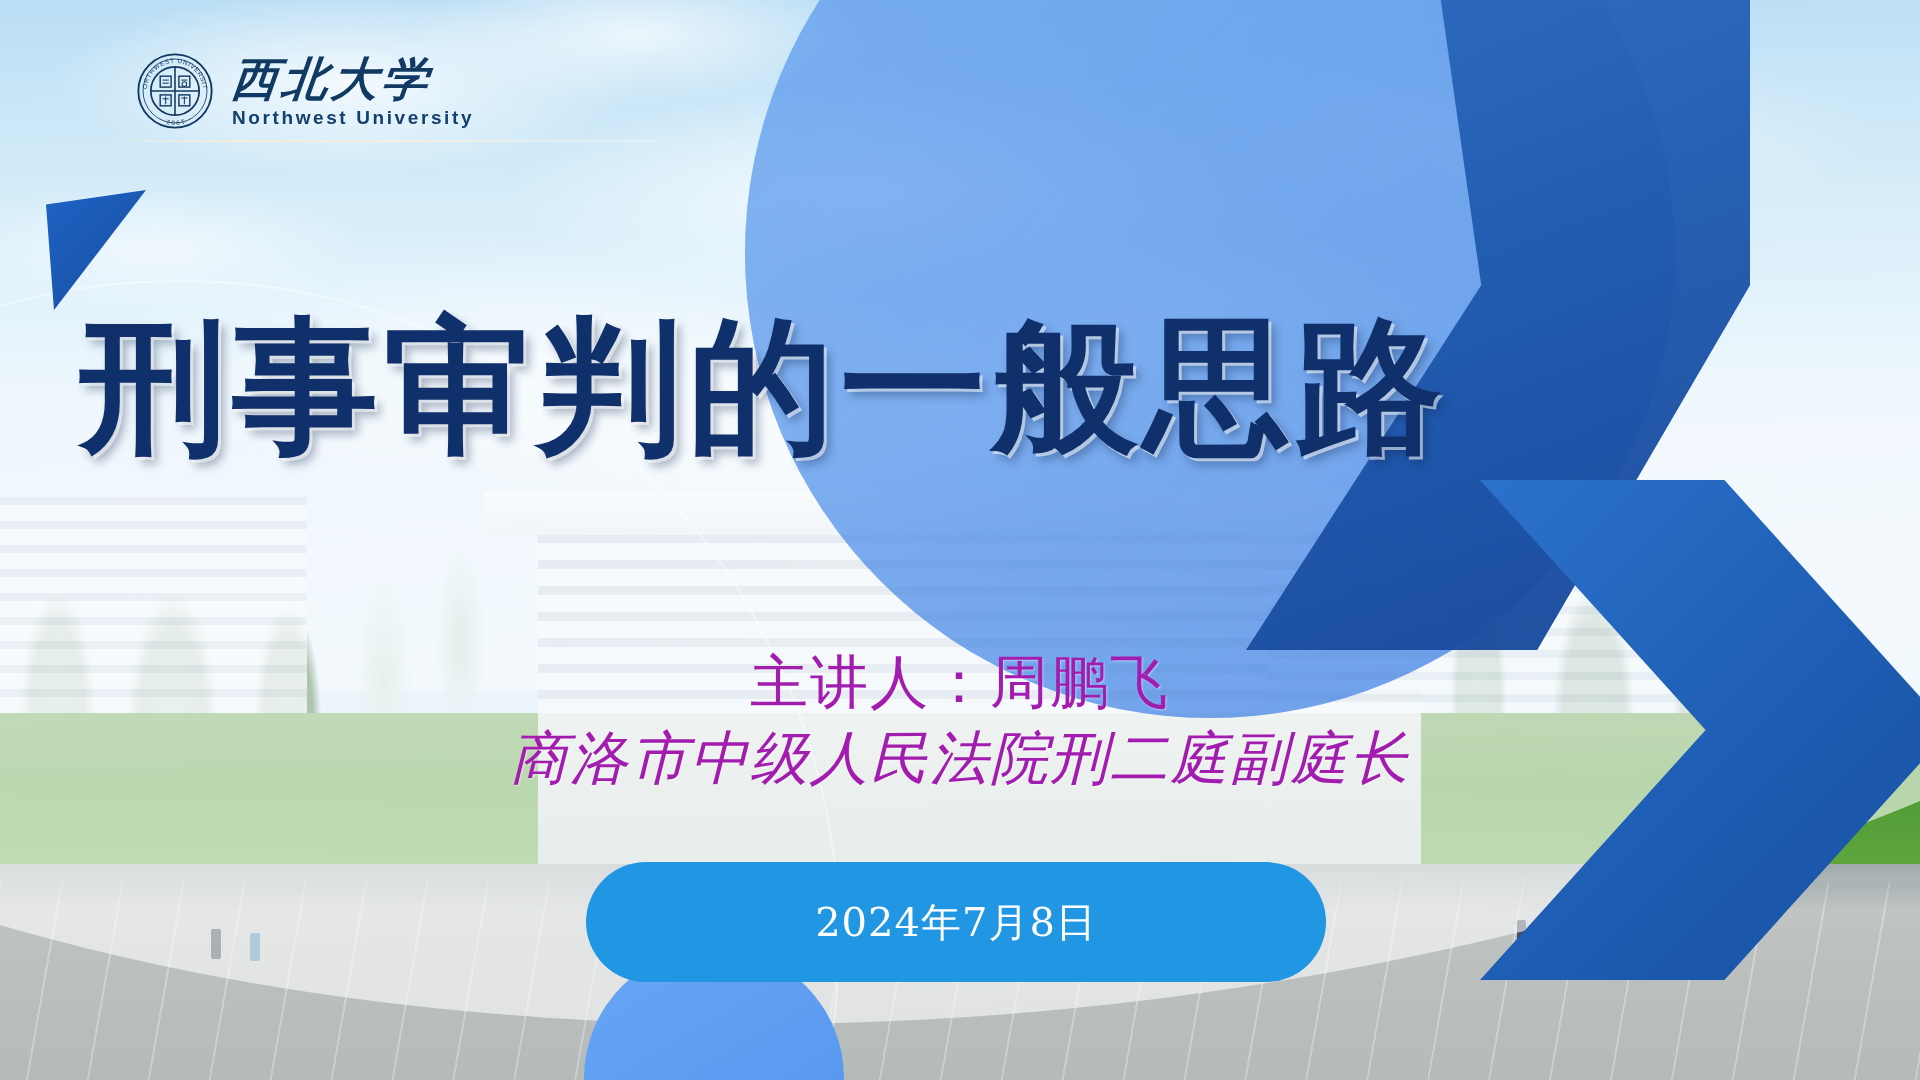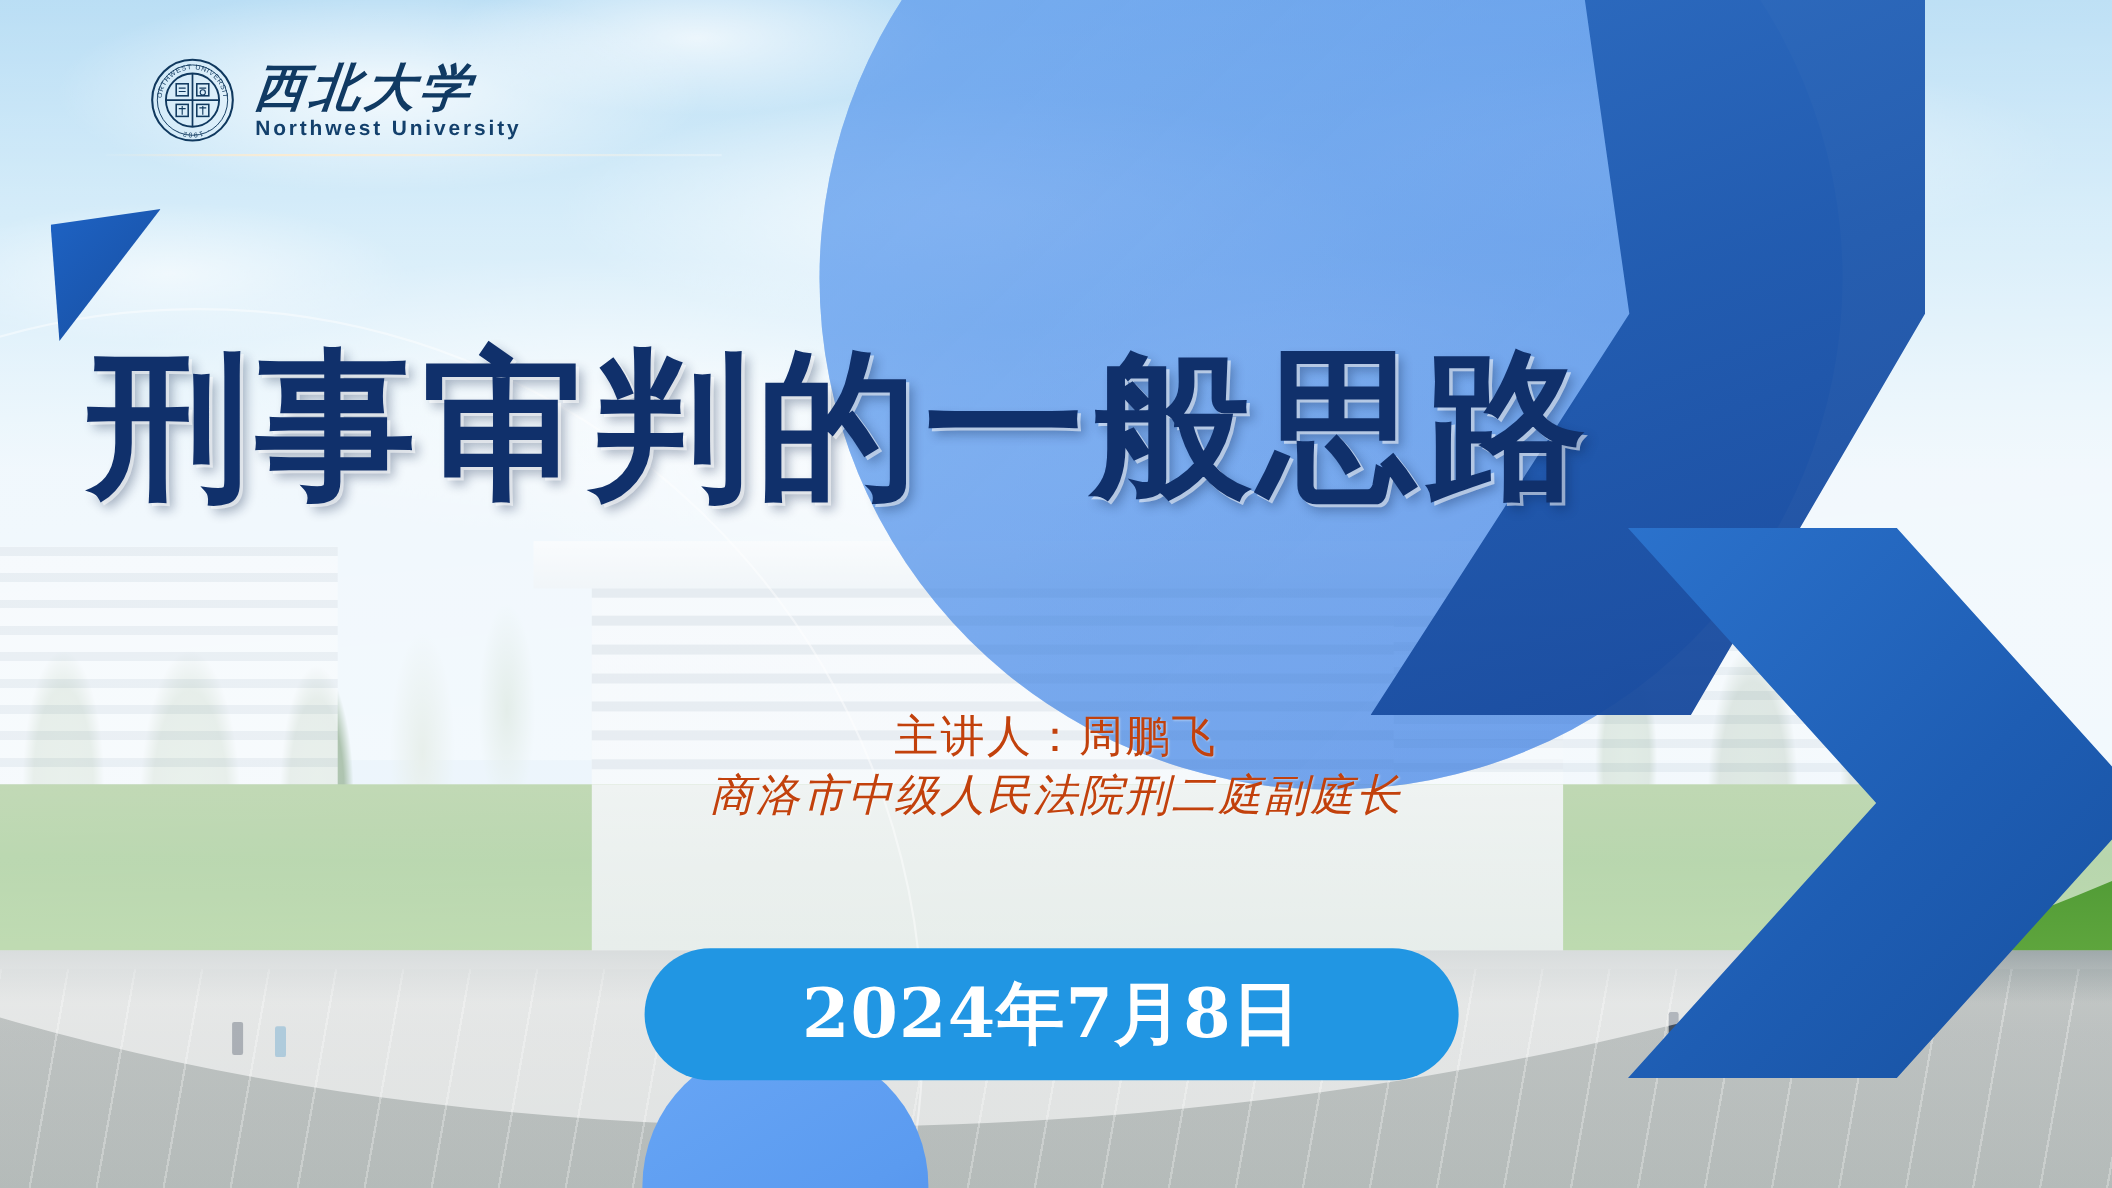--- a/index.html
+++ b/index.html
@@ -299,23 +299,23 @@
   }
 
   
   .subtitle {
     position: absolute;
     left: 0; top: 645px;
     width: 1920px;
     text-align: center;
     z-index: 40;
     font-family: "DejaVu Sans", "Liberation Sans", sans-serif;
-    font-size: 40px;
+    font-size: 58px;
     font-weight: 500;
-    color: #c2410c;
+    color: #a21caf;
     line-height: 1.28;
     letter-spacing: 2px;
     white-space: nowrap;
     text-shadow: 1px 1px 2px rgba(255,255,255,.45);
   }
   .subtitle-line + .subtitle-line { margin-top: 2px; font-style: italic; }
 
   
   .date-pill {
     position: absolute;
@@ -323,22 +323,22 @@
     width: 740px; height: 120px;
     border-radius: 60px;
     background: #2196e3;
     display: flex;
     align-items: center;
     justify-content: center;
     z-index: 45;
   }
   .date-text {
     font-family: "DejaVu Serif", "Liberation Serif", serif;
-    font-size: 62px;
-    font-weight: 700;
+    font-size: 40px;
+    font-weight: 400;
     color: #ffffff;
     letter-spacing: 1px;
     white-space: nowrap;
   }
 </style>
 </head>
 <body>
 
 <div id="slide">
 

